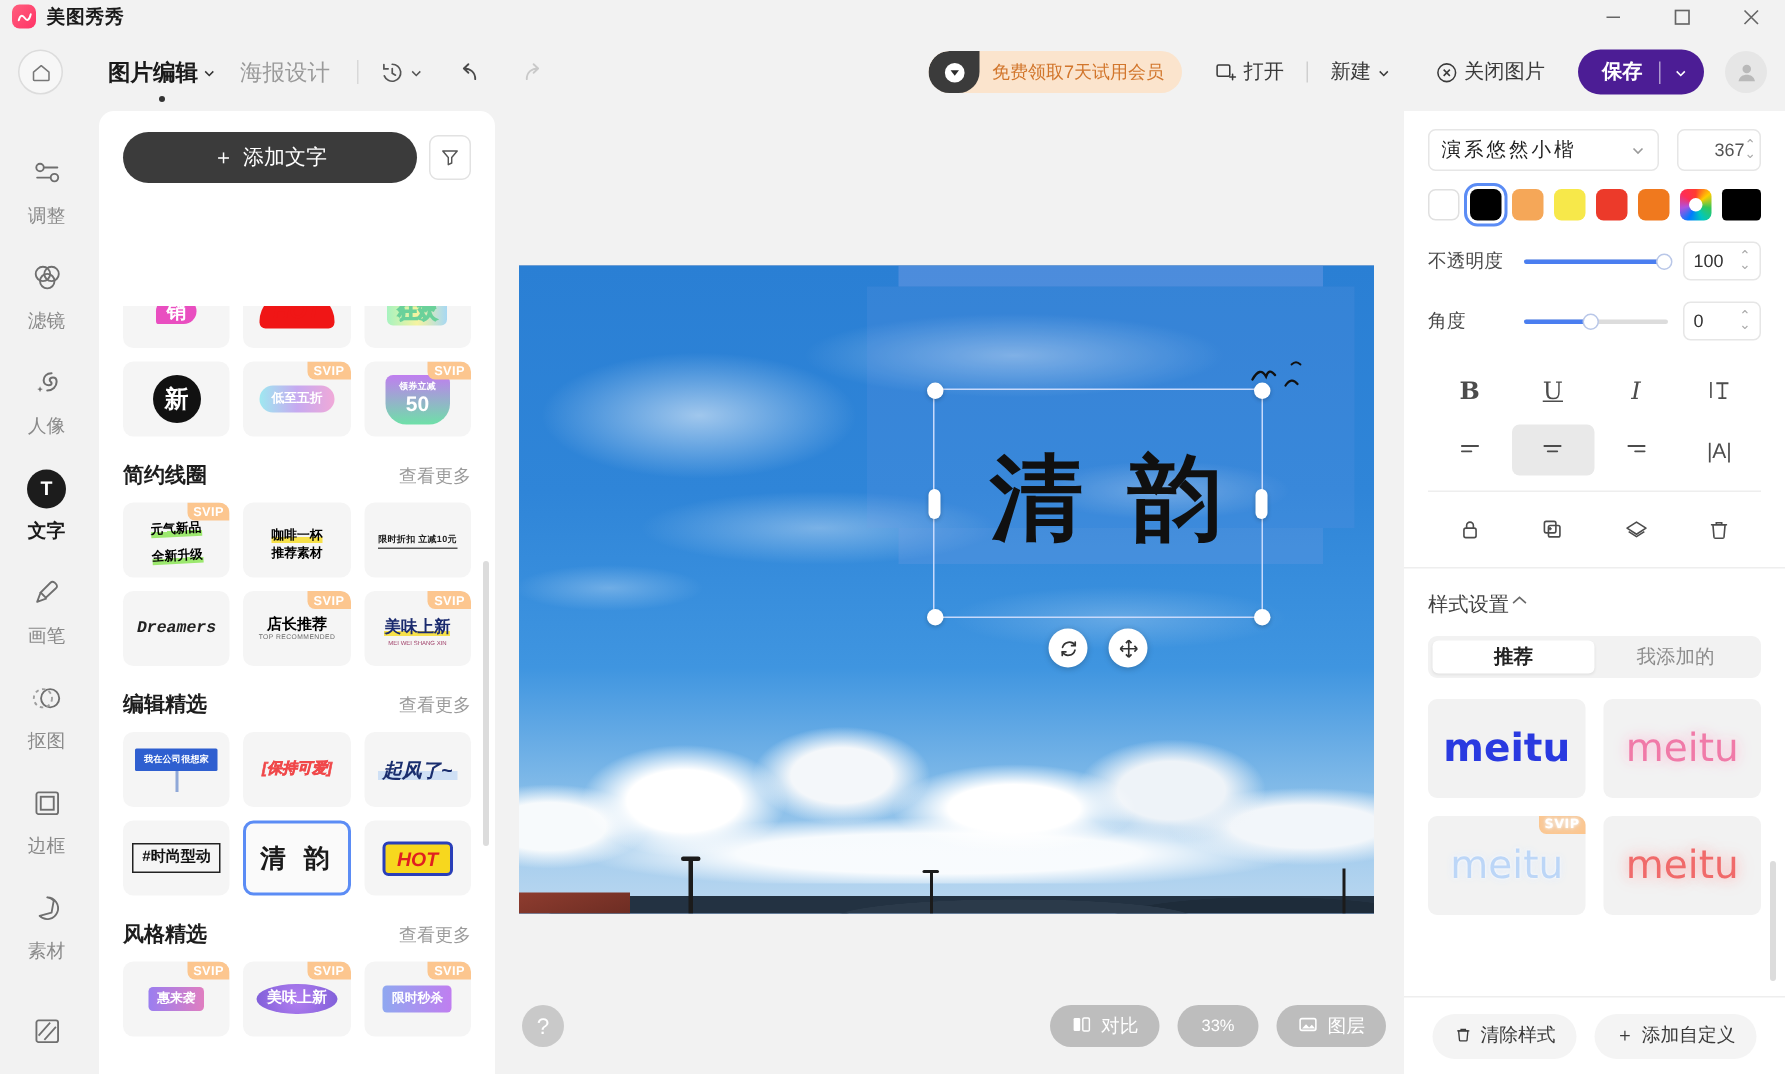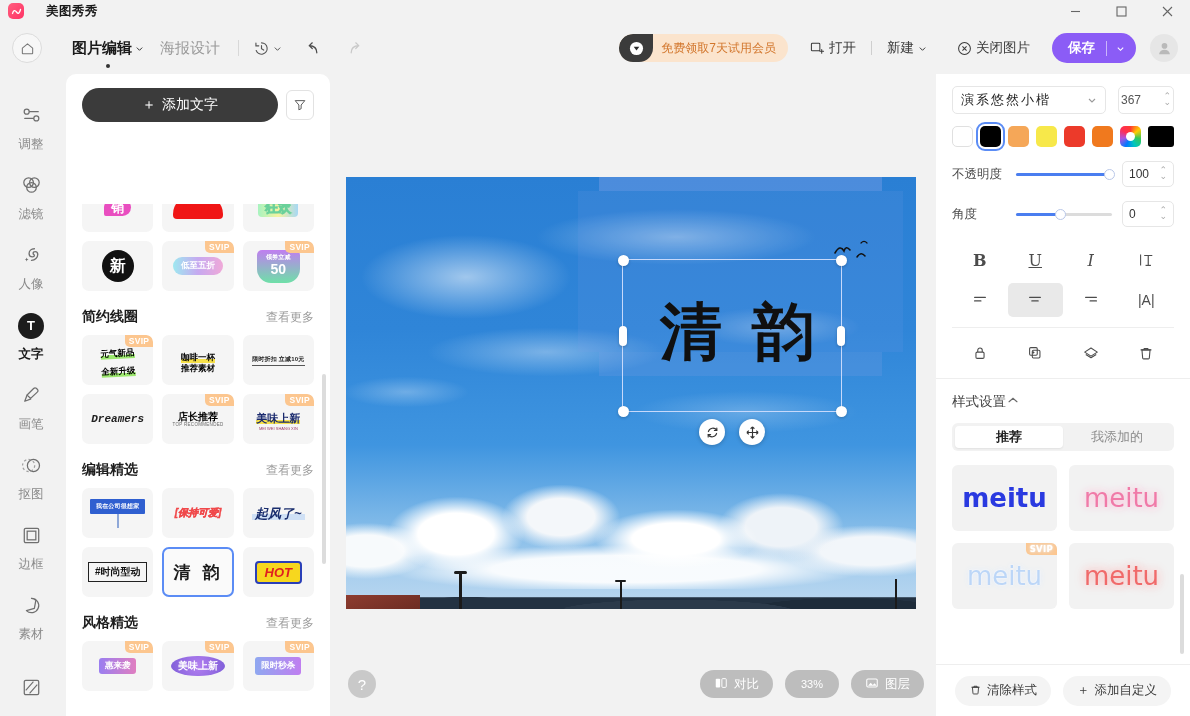--- a/index.html
+++ b/index.html
@@ -14,21 +14,21 @@
   .titlebar {
     position: absolute; left: 0; top: 0; width: 1190px; height: 22px;
     background: #f2f2f2; display: flex; align-items: center;
   }
   .app-logo {
     margin-left: 8px; width: 16px; height: 16px; border-radius: 5px;
     background: linear-gradient(135deg,#ff5f7e,#ff3366);
     display: flex; align-items: center; justify-content: center;
   }
   .app-logo svg { display:block; }
-  .app-title { margin-left: 22px; font-size: 12.5px; color: #1a1a1a; font-weight: 700; letter-spacing:.5px;}
+  .app-title { margin-left: 7px; font-size: 12.5px; color: #1a1a1a; font-weight: 700; letter-spacing:.5px;}
   .win-btns { margin-left: auto; display: flex; }
   .win-btn {
     width: 46px; height: 22px; display: flex; align-items: center; justify-content: center;
     color: #5a5a5a;
   }
 
   
   .toolbar {
     position: absolute; left: 0; top: 22px; width: 1190px; height: 52px;
     background: #f2f2f2; display: flex; align-items: center;
@@ -63,21 +63,21 @@
   }
   .trial-text { font-size: 12px; color: #d2762c; padding: 0 12px 0 8px; white-space: nowrap; }
 
   .tb-right { display: flex; align-items: center; margin-left: 16px; }
   .tb-text-btn {
     display: flex; align-items: center; gap: 4px; font-size: 13.5px; color: #3a3a3a;
     padding: 0 6px; white-space: nowrap;
   }
   .vdiv { width: 1px; height: 14px; background: #cfcfcf; margin: 0 9px; }
   .save-btn {
-    margin-left: 16px; height: 30px; background: #8b5cf6; border-radius: 15px;
+    margin-left: 16px; height: 30px; background: #4c1d95; border-radius: 15px;
     display: flex; align-items: center; color: #fff; font-size: 13.5px; font-weight: 600;
   }
   .save-btn .lbl { padding: 0 11px 0 16px; }
   .save-btn .sep { width: 1px; height: 15px; background: rgba(255,255,255,.55); }
   .save-btn .car { padding: 0 11px 0 9px; display:flex; align-items:center;}
   .avatar {
     margin-left: 14px; margin-right: 12px; width: 28px; height: 28px; border-radius: 50%;
     background: #e6e6e6; display: flex; align-items: center; justify-content: center; color: #b0b0b0;
   }
 
@@ -250,21 +250,21 @@
   .r-pad { padding: 12px 16px 0 16px; }
   .font-row { display: flex; gap: 12px; align-items: center; }
   .font-sel {
     flex: 1; height: 28px; border: 1px solid #e6e6e6; border-radius: 5px;
     display: flex; align-items: center; padding: 0 8px; font-size: 13px; color: #222;
   }
   .font-sel .nm { font-family: "DejaVu Serif", serif; letter-spacing: 2px; }
   .font-sel .cv { margin-left: auto; color: #9a9a9a; }
   .size-box {
     width: 56px; height: 28px; border: 1px solid #e6e6e6; border-radius: 5px;
-    display: flex; align-items: center; padding: 0 2px; font-size: 12px; color: #555;
+    display: flex; align-items: center; padding: 0 24px; font-size: 12px; color: #555;
   }
   .stepper { margin-left: auto; display: flex; flex-direction: column; color: #aaa; line-height: .62; font-size: 9px;}
 
   .swatches { display: flex; align-items: center; gap: 7px; margin-top: 12px; }
   .sw { width: 21px; height: 21px; border-radius: 5px; }
   .sw.ring { outline: 2px solid #5b8cf5; outline-offset: 2px; }
   .sw.white { background: #fff; border: 1px solid #e0e0e0; }
   .sw.wheel {
     background: conic-gradient(#ff3b30,#ffcc00,#34c759,#00c7be,#007aff,#af52de,#ff2d55,#ff3b30);
     position: relative;

